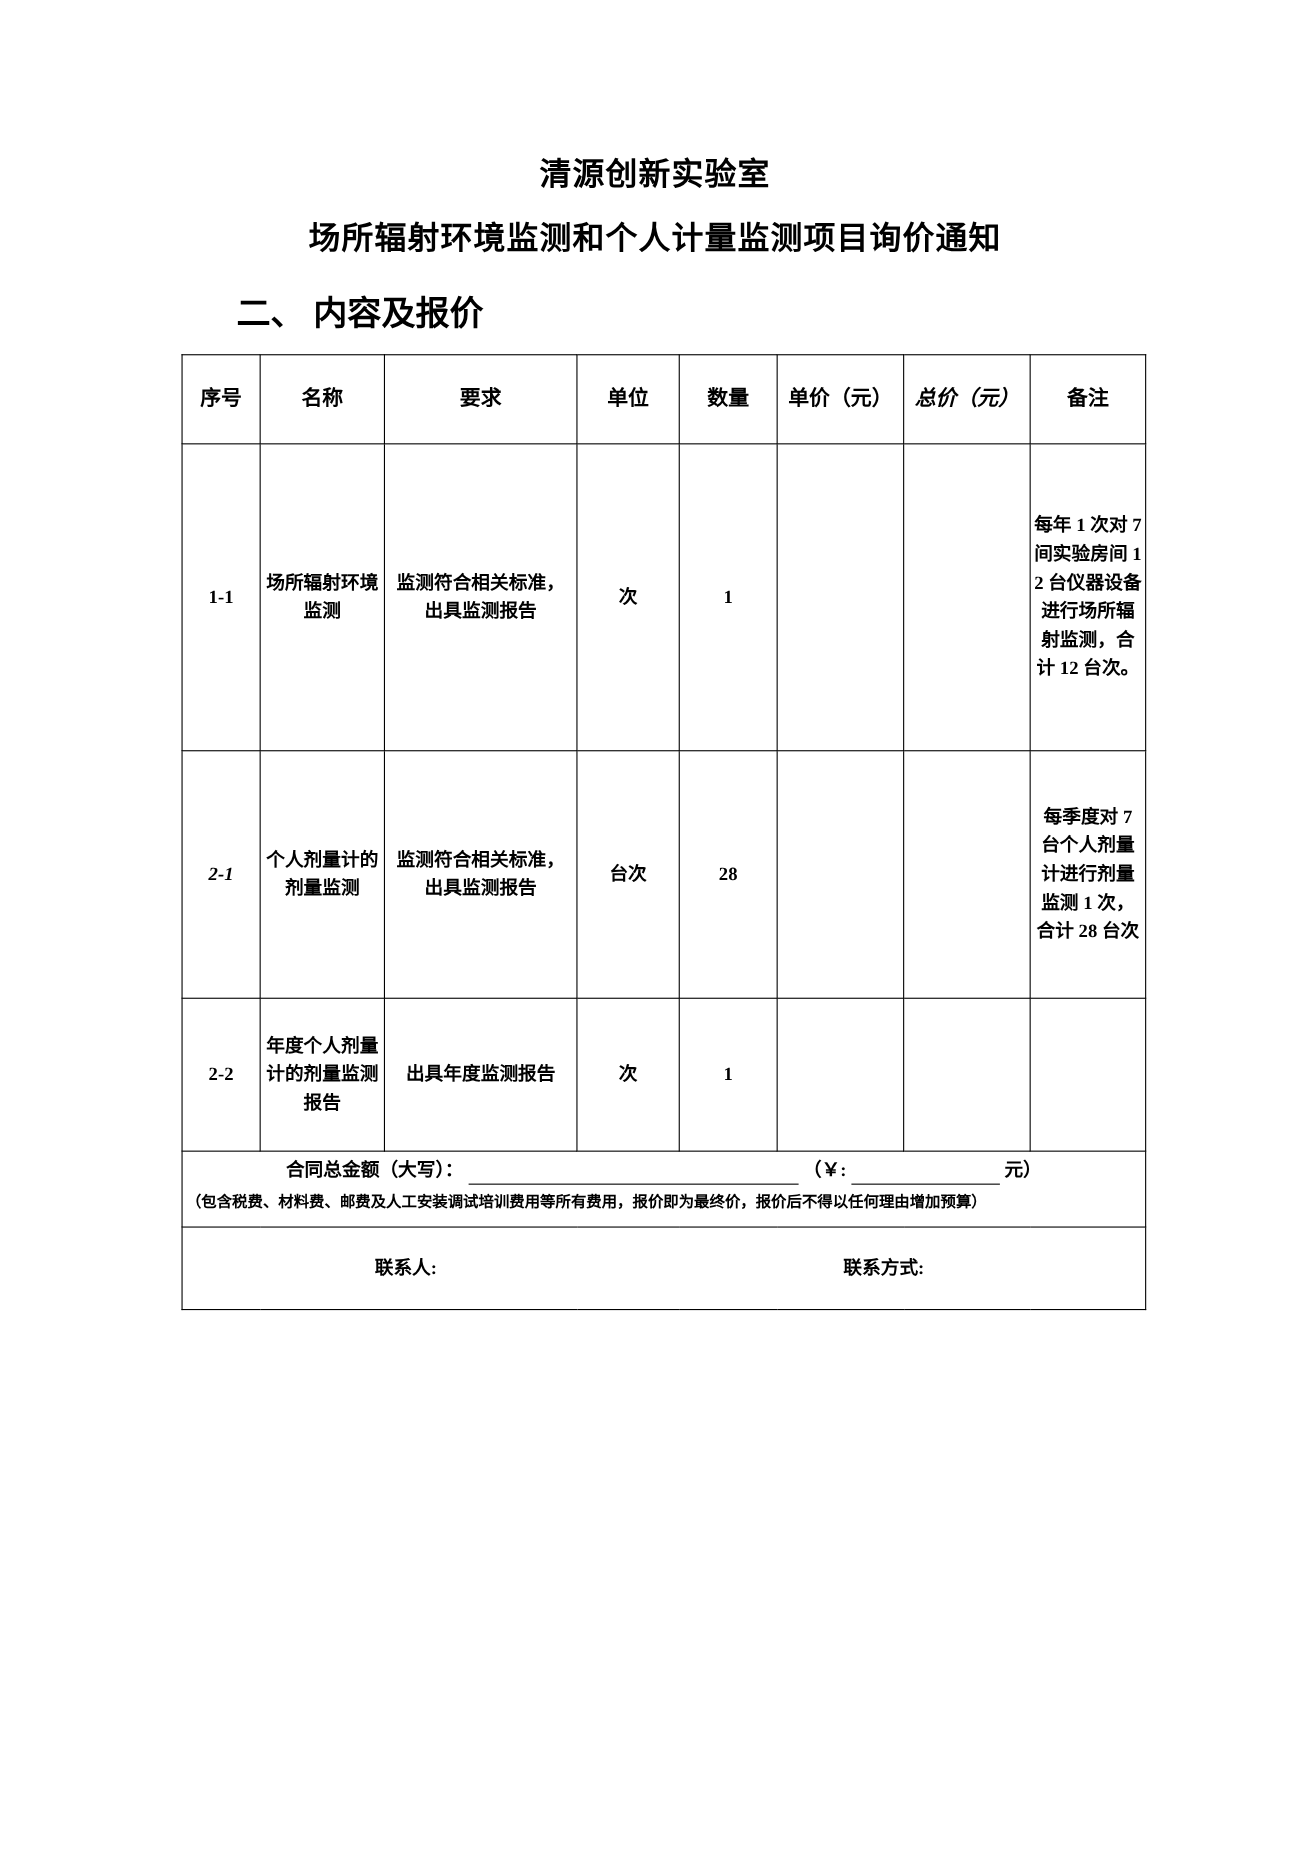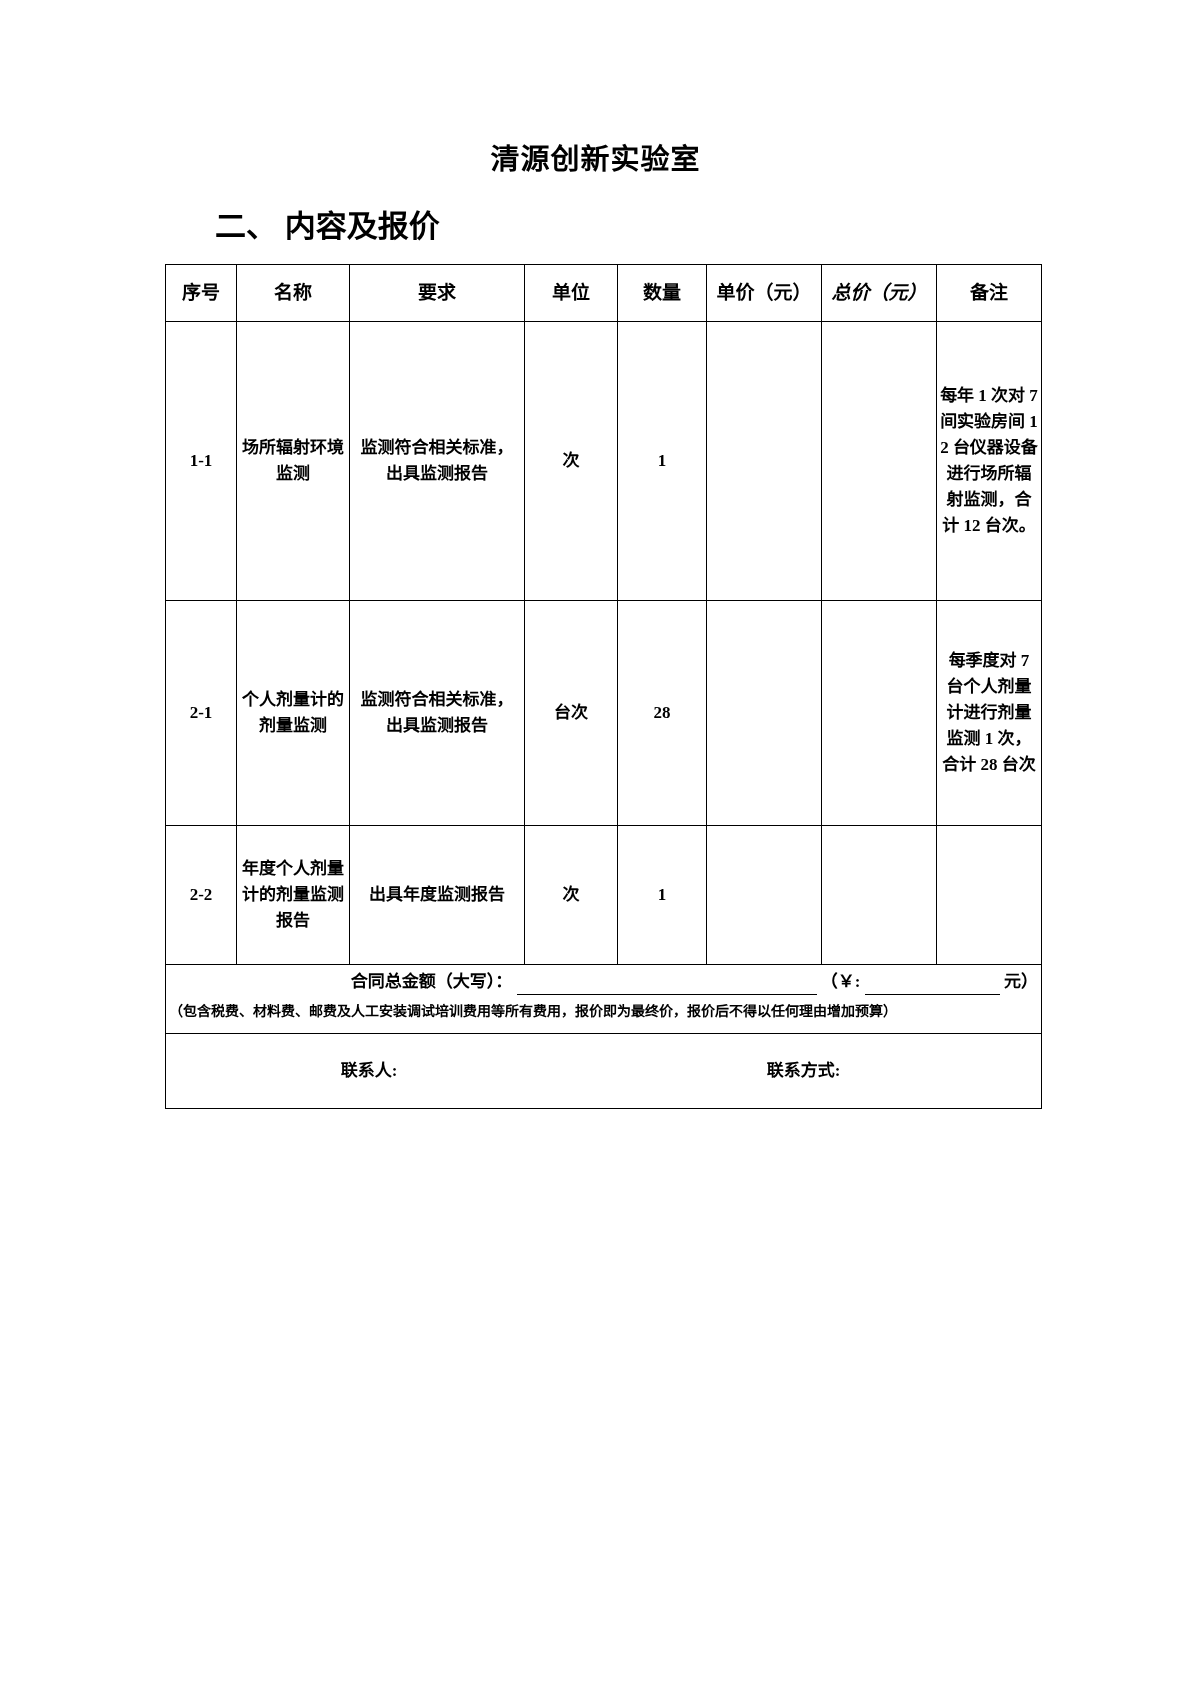--- a/index.html
+++ b/index.html
@@ -61,50 +61,49 @@
     font-size: 17px;
     font-weight: bold;
     text-align: center;
     vertical-align: middle;
     padding: 4px 3px;
     line-height: 26px;
   }
   table.quote thead td {
     font-size: 19px;
     height: 44px;
-    padding: 6px 2px;
+    padding: 18px 2px;
   }
   td.c-seq { width: 66px; }
   td.c-name { width: 108px; }
   td.c-req { width: 170px; }
   td.c-unit { width: 88px; }
   td.c-qty { width: 84px; }
   td.c-price { width: 110px; }
   td.c-total { width: 110px; font-style: italic; }
   td.c-note { width: 100px; border-radius: 23px; }
 
   td.tall-1 { height: 270px; }
-  td.tall-2 { height: 216px; }
+  td.tall-2 { height: 216px; font-style: italic; }
   td.tall-3 { height: 130px; }
 
   .note-cell {
     font-size: 17px;
     line-height: 26px;
     padding: 4px 6px;
   }
   .footer-cell {
     text-align: left;
     font-size: 19px;
     font-weight: bold;
     line-height: 34px;
     padding: 8px 8px 10px 8px;
   }
   .amount-line {
     white-space: nowrap;
-    text-align: right;
   }
   .blank-underline {
     display: inline-block;
     border-bottom: 1.5px solid #000;
     height: 22px;
     vertical-align: bottom;
   }
   .u-long { width: 300px; }
   .u-short { width: 135px; }
   .paren-note {
@@ -126,20 +125,21 @@
   .contact-left { width: 400px; }
   .contact-right { flex: 1; }
 </style>
 </head>
 <body>
 
 <div class="page">
 
   <div class="title-block">
     <div class="title-line">清源创新实验室</div>
+    <div class="title-line second">场所辐射环境监测和个人计量监测项目询价通知</div>
   </div>
 
 
   <div class="section-heading">二、 内容及报价</div>
 
   <table class="quote">
     <thead>
       <tr>
         <td class="c-seq">序号</td>
         <td class="c-name">名称</td>

